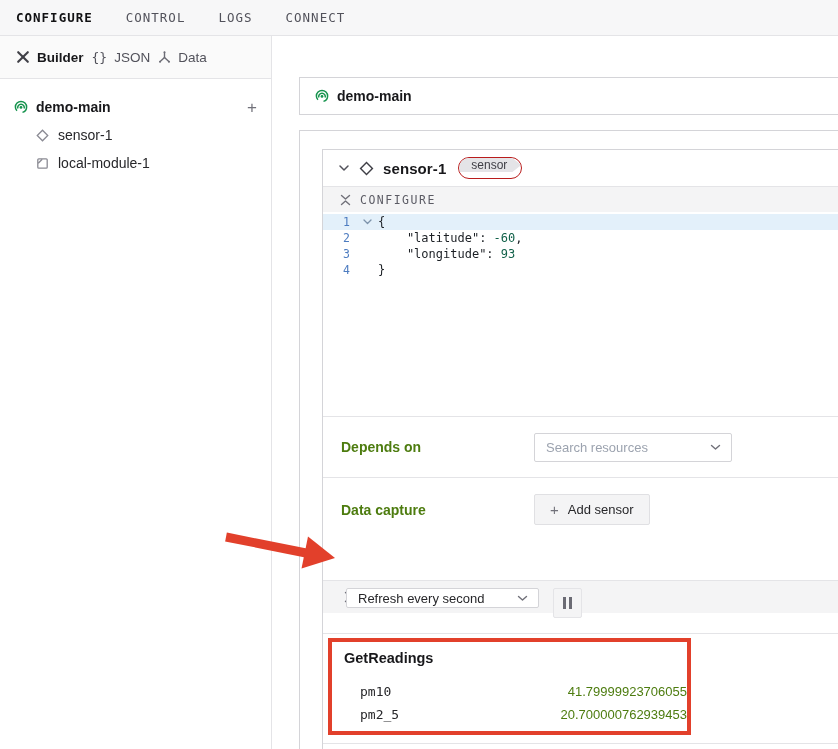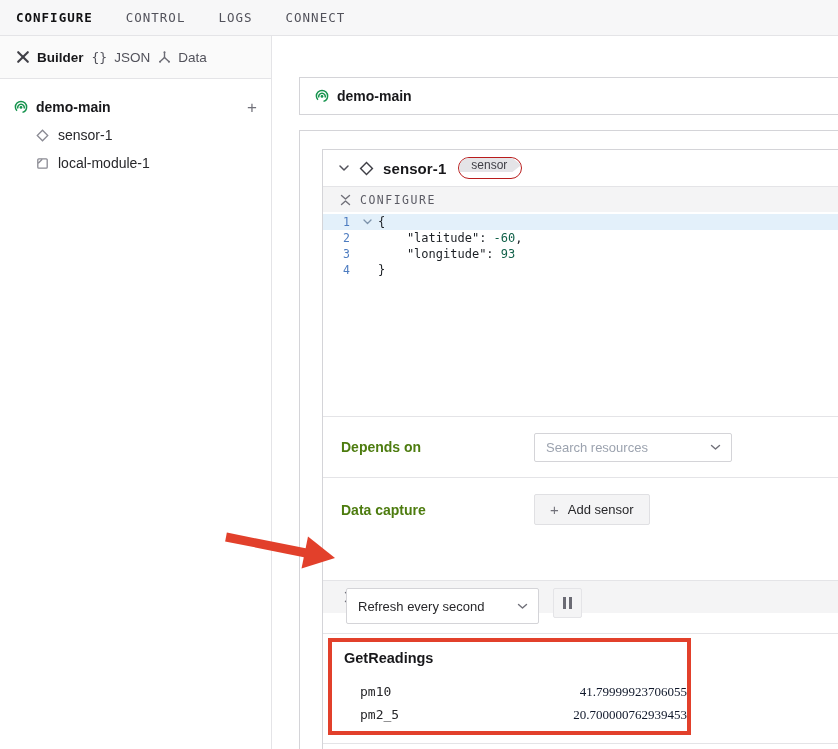--- a/index.html
+++ b/index.html
@@ -119,39 +119,39 @@
 
   .btn-add {
     position:absolute; left:211px; top:16px; height:31px;
     background:#f4f4f5; border:1px solid #e0e0e3; border-radius:2px;
     display:flex; align-items:center; gap:9px; padding:0 15px;
     font-size:13px; color:#27272a; cursor:pointer;
   }
   .btn-add .plus { color:#71717a; font-size:15px; font-weight:400; }
 
   
-  .refresh-select { left:23px; top:438px; width:193px; height:36px; position:absolute; }
+  .refresh-select { left:23px; top:438px; width:193px; height:20px; position:absolute; }
   .btn-pause {
     position:absolute; left:230px; top:438px; width:29px; height:30px;
     background:#f4f4f5; border:1px solid #e4e4e7; border-radius:2px;
     display:flex; align-items:center; justify-content:center; gap:3px; cursor:pointer;
   }
   .btn-pause i { display:block; width:3px; height:12px; background:#6b6b74; }
 
   .readings {
     position:absolute; left:0; top:483px; width:517px; height:111px;
     border-top:1px solid #e4e4e7; border-bottom:1px solid #e4e4e7; background:#fff;
   }
   .readings .title { position:absolute; left:21px; top:16px; font-size:14.5px; font-weight:bold; }
   .reading-row { position:absolute; left:21px; right:153px; height:16px; }
   .reading-row .key {
     position:absolute; left:16px; font-family:"DejaVu Sans Mono",monospace; font-size:13px; color:#27272a;
   }
   .reading-row .val {
-    position:absolute; right:0; font-family:Liberation Serif, serif; font-size:13px; color:#0f172a;
+    position:absolute; right:0; font-family:Liberation Sans, sans-serif; font-size:13px; color:#4d7c0f;
   }
   .rrow-0 { top:50px; }
   .rrow-1 { top:73px; }
 
   
   .annot-box {
     position:absolute; left:328px; top:638px; width:363px; height:97px;
     border:4px solid #e2402b; z-index:40; pointer-events:none;
   }
   .annot-arrow { position:absolute; left:210px; top:525px; z-index:41; pointer-events:none; }

